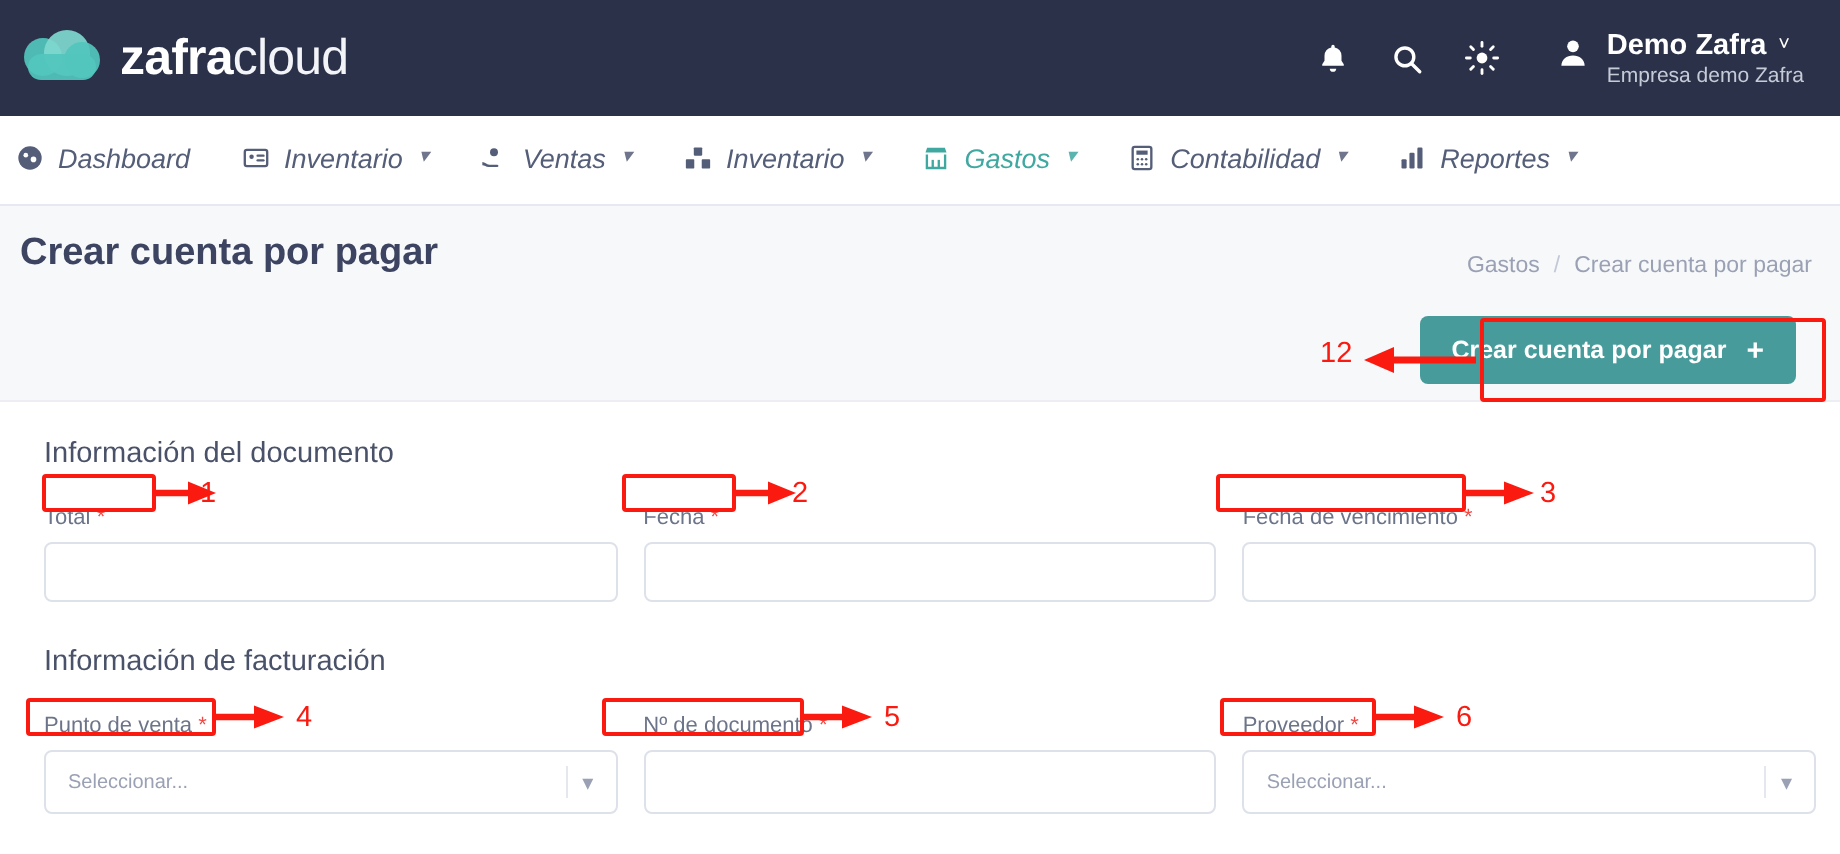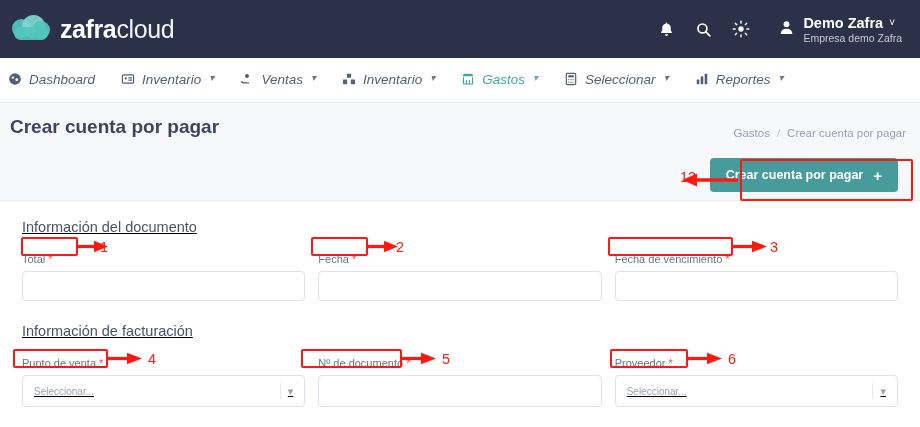--- a/index.html
+++ b/index.html
@@ -69,22 +69,21 @@
     height:34px; padding:0 16px; font-size:12.5px; font-weight:700;
     display:flex; align-items:center; gap:10px; cursor:pointer;
     font-family:"Liberation Sans", sans-serif;
   }
   .btn-primary .plus { font-size:15px; font-weight:700; }
 
   
   .card {
     position:absolute; left:0; right:0; top:200px; bottom:0;
     background:#fff; border-top:1px solid #eceef3;
-    padding: 18px 22px 0 22px;
-    text-decoration: underline;
+    padding: 18px 12px 0 22px;
   }
   .section-title { font-size:14.5px; color:#4a5269; margin-bottom: 14px; }
   .grid3 { display:grid; grid-template-columns: repeat(3, 1fr); gap: 0 13px; }
   .field { position:relative; }
   .flabel { font-size:11px; color:#6c7489; display:inline-block; margin-bottom:6px; }
   .flabel .req { color:#ef4b46; font-size:11px; }
   .input {
     width:100%; height:30px; background:#fff;
     border:1px solid #dde1ea; border-radius:4px; outline:none;
     font-size:12px; color:#3c4461; padding:0 9px;
@@ -244,21 +243,21 @@
           <rect x="4" y="2.4" width="16" height="19.2" rx="1.8"></rect>
           <rect x="7.2" y="5.6" width="9.6" height="3.6" fill="#555e78" stroke="none"></rect>
           <circle cx="8.4" cy="13" r="1.1" fill="#555e78" stroke="none"></circle>
           <circle cx="12" cy="13" r="1.1" fill="#555e78" stroke="none"></circle>
           <circle cx="15.6" cy="13" r="1.1" fill="#555e78" stroke="none"></circle>
           <circle cx="8.4" cy="17.4" r="1.1" fill="#555e78" stroke="none"></circle>
           <circle cx="12" cy="17.4" r="1.1" fill="#555e78" stroke="none"></circle>
           <circle cx="15.6" cy="17.4" r="1.1" fill="#555e78" stroke="none"></circle>
         </svg>
       </span>
-      <span>Seleccionar</span>
+      <span>Contabilidad</span>
       <span class="nchev">▾</span>
     </div>
 
     <div class="nav-item">
       <span>
         <svg width="14" height="14" viewBox="0 0 24 24" fill="#555e78">
           <rect x="3" y="13" width="4.4" height="8" rx="1"></rect>
           <rect x="9.8" y="7.4" width="4.4" height="13.6" rx="1"></rect>
           <rect x="16.6" y="3" width="4.4" height="18" rx="1"></rect>
         </svg>
@@ -347,21 +346,21 @@
         </div>
       </div>
     </div>
   </div>
 
   <div class="anno-box" style="left:740px; top:159px; width:173px; height:42px;"></div>
   <svg class="anno-arrow" style="left:682px; top:172px;" width="58" height="16" viewBox="0 0 58 16">
     <line x1="56" y1="8" x2="14" y2="8" stroke="#fb1a10" stroke-width="3.5"></line>
     <polygon points="0,8 15,1.5 15,14.5" fill="#fb1a10"></polygon>
   </svg>
-  <div class="anno-num" style="left:680px; top:170px;">12</div>
+  <div class="anno-num" style="left:660px; top:170px;">12</div>
 
   <div class="anno-box" style="left:21px; top:237px; width:57px; height:19px;"></div>
   <svg class="anno-arrow" style="left:76px; top:239px;" width="32" height="15" viewBox="0 0 32 15">
     <line x1="0" y1="7.5" x2="19" y2="7.5" stroke="#fb1a10" stroke-width="3.2"></line>
     <polygon points="32,7.5 18,1.8 18,13.2" fill="#fb1a10"></polygon>
   </svg>
   <div class="anno-num" style="left:100px; top:240px;">1</div>
 
   <div class="anno-box" style="left:311px; top:237px; width:57px; height:19px;"></div>
   <svg class="anno-arrow" style="left:366px; top:239px;" width="32" height="15" viewBox="0 0 32 15">

